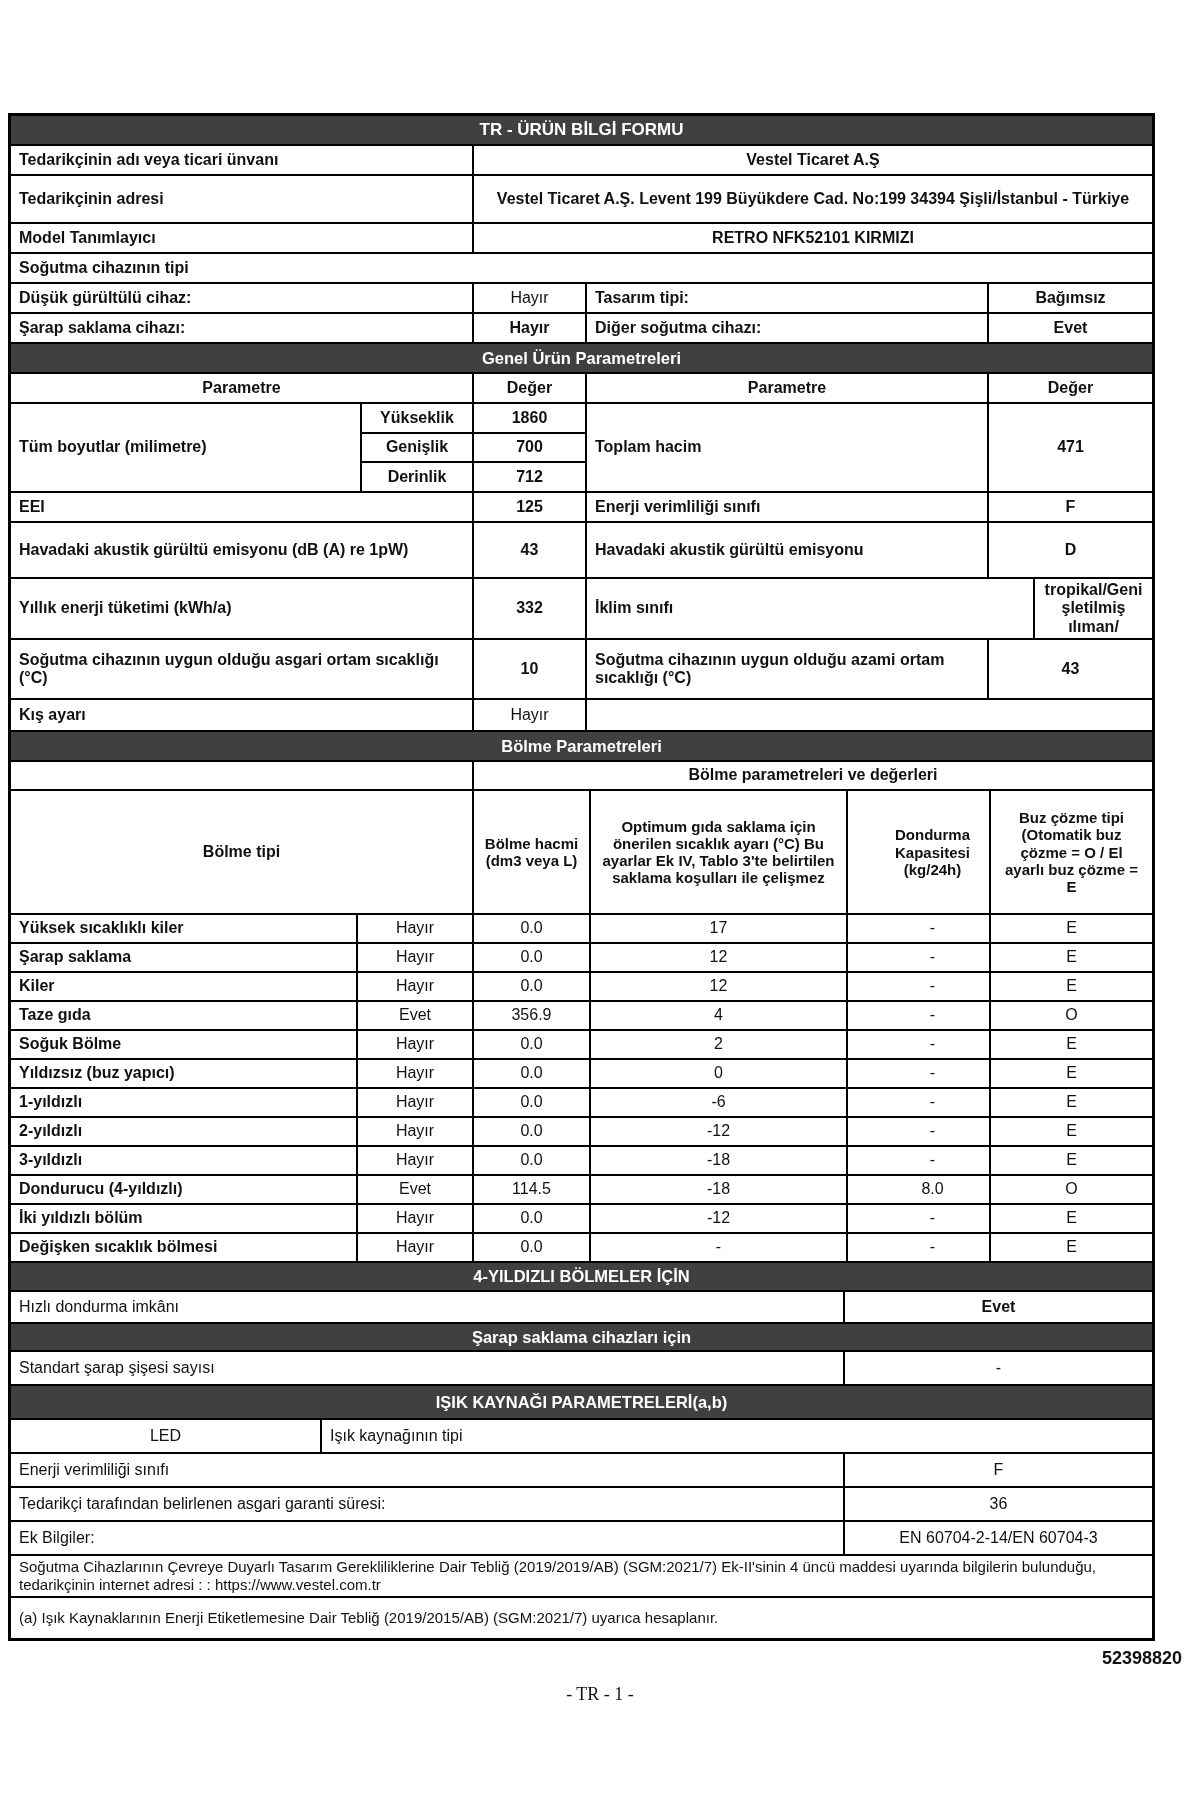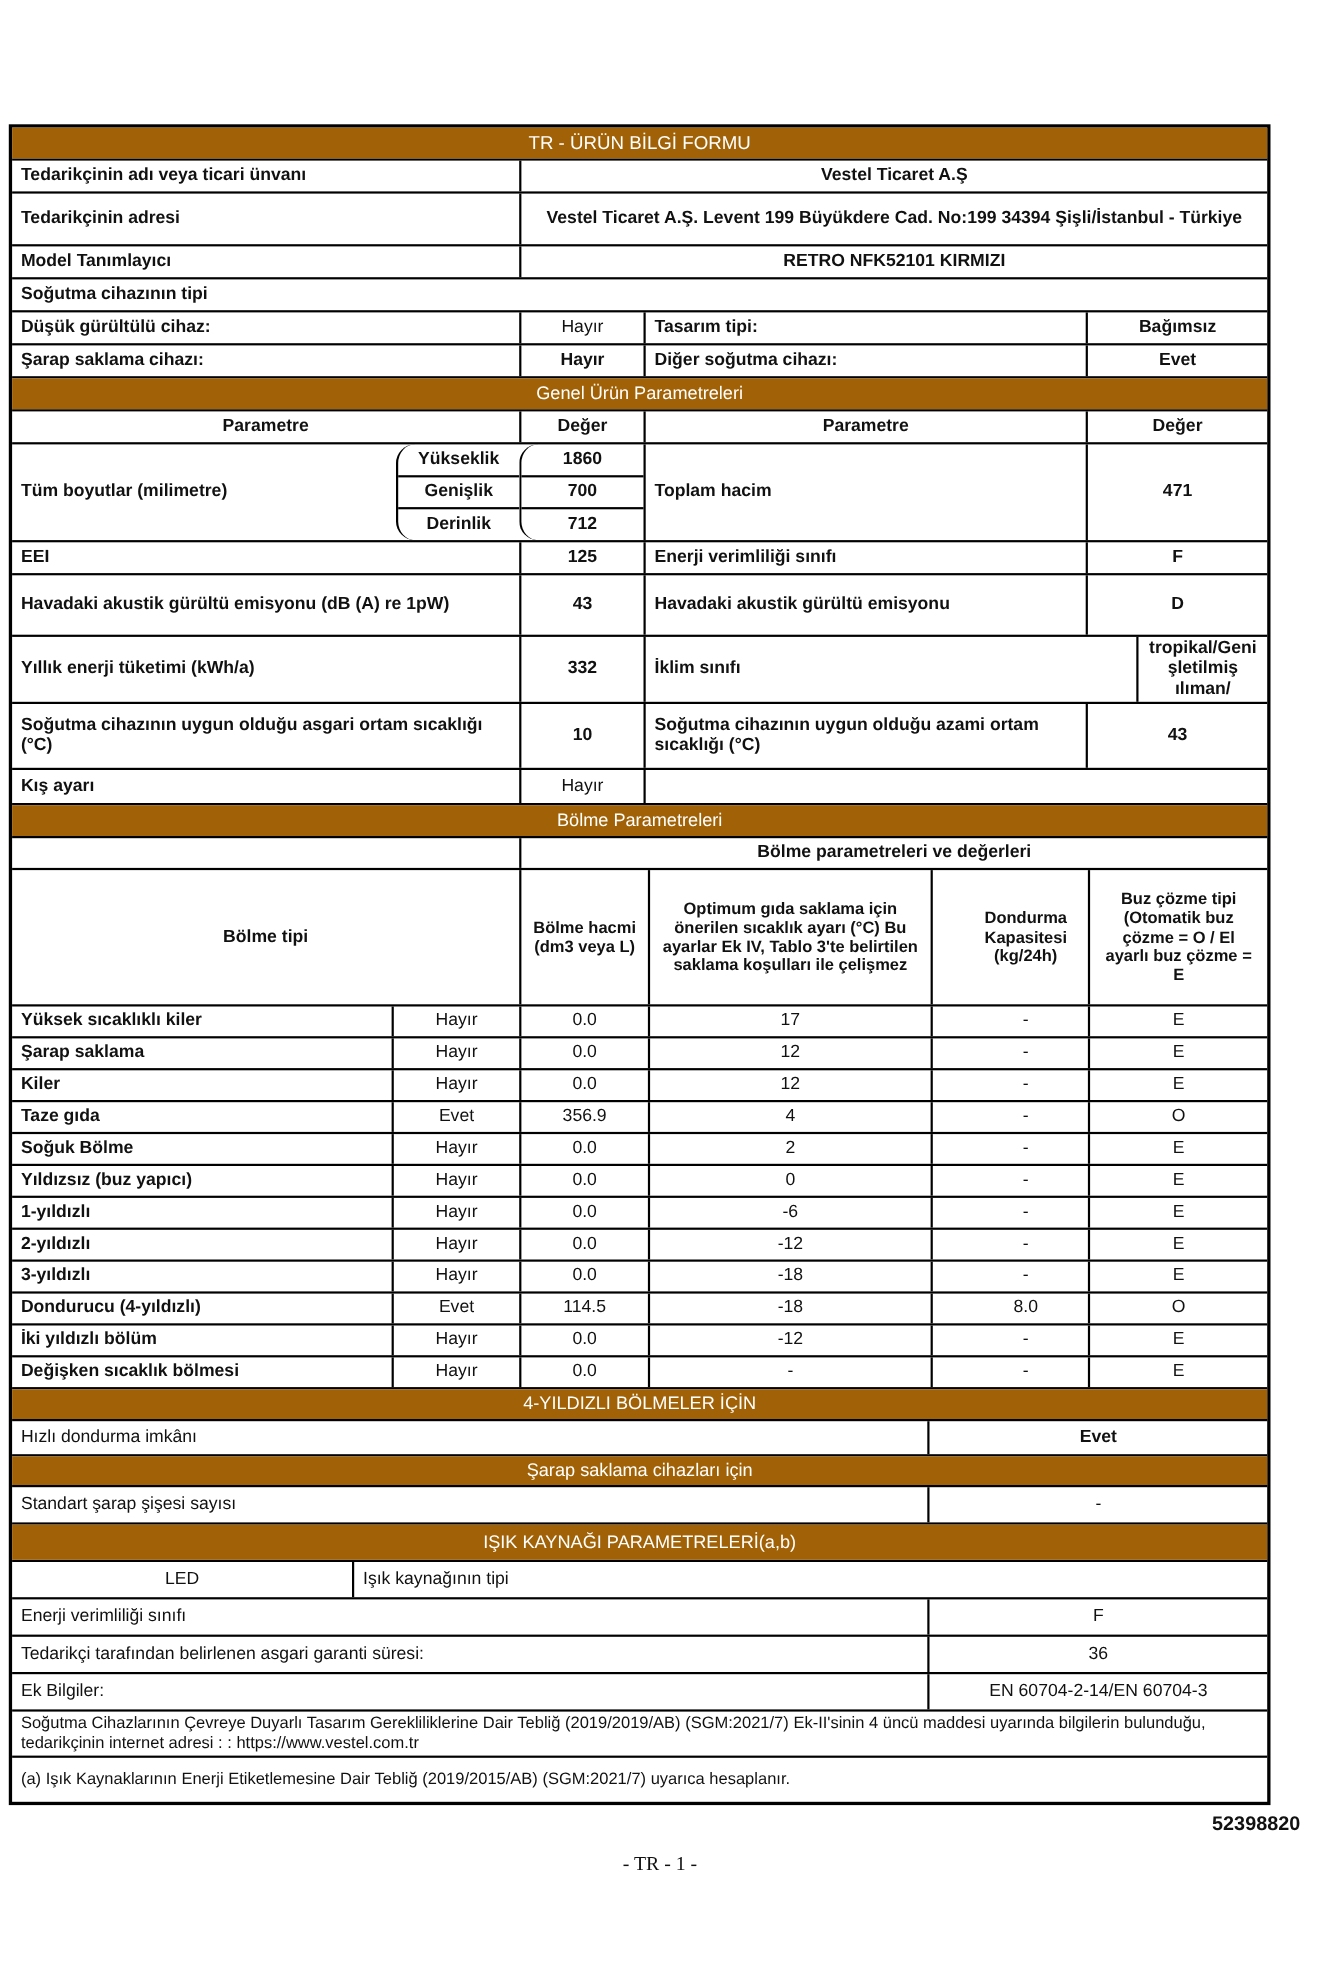--- a/index.html
+++ b/index.html
@@ -14,25 +14,25 @@
   .row{display:flex;align-items:stretch;}
   .row + .row{border-top:2px solid #000;}
   .cell{
     box-sizing:border-box;display:flex;align-items:center;
     padding:2px 8px;font-size:16px;line-height:1.15;
   }
   .cell + .cell, .stack + .cell, .cell + .stack, .stack + .stack{border-left:2px solid #000;}
   .cen{justify-content:center;text-align:center;}
   .b{font-weight:bold;}
   .section{
-    background:#a16207;color:#ffffff;font-weight:normal;
+    background:#404040;color:#ffffff;font-weight:bold;
     justify-content:center;text-align:center;width:100%;font-size:16.5px;
   }
   .title{font-size:17px;}
-  .stack{display:flex;flex-direction:column;box-sizing:border-box;border-radius:17px;}
+  .stack{display:flex;flex-direction:column;box-sizing:border-box;}
   .stack .cell{border-left:none;flex:1;}
   .stack .cell + .cell{border-top:2px solid #000;}
   
   .c1{flex:0 0 461px;} .c2{flex:0 0 113px;} .c3{flex:0 0 402px;} .c4{flex:1;}
   .g1{flex:0 0 349px;} .g2{flex:0 0 112px;}
   
   .b1{flex:0 0 345px;} .b2{flex:0 0 116px;} .b3{flex:0 0 117px;}
   .b4{flex:0 0 257px;} .b5{flex:0 0 143px;padding-left:36px;} .b6{flex:1;}
   .bt12{flex:0 0 461px;}
   

